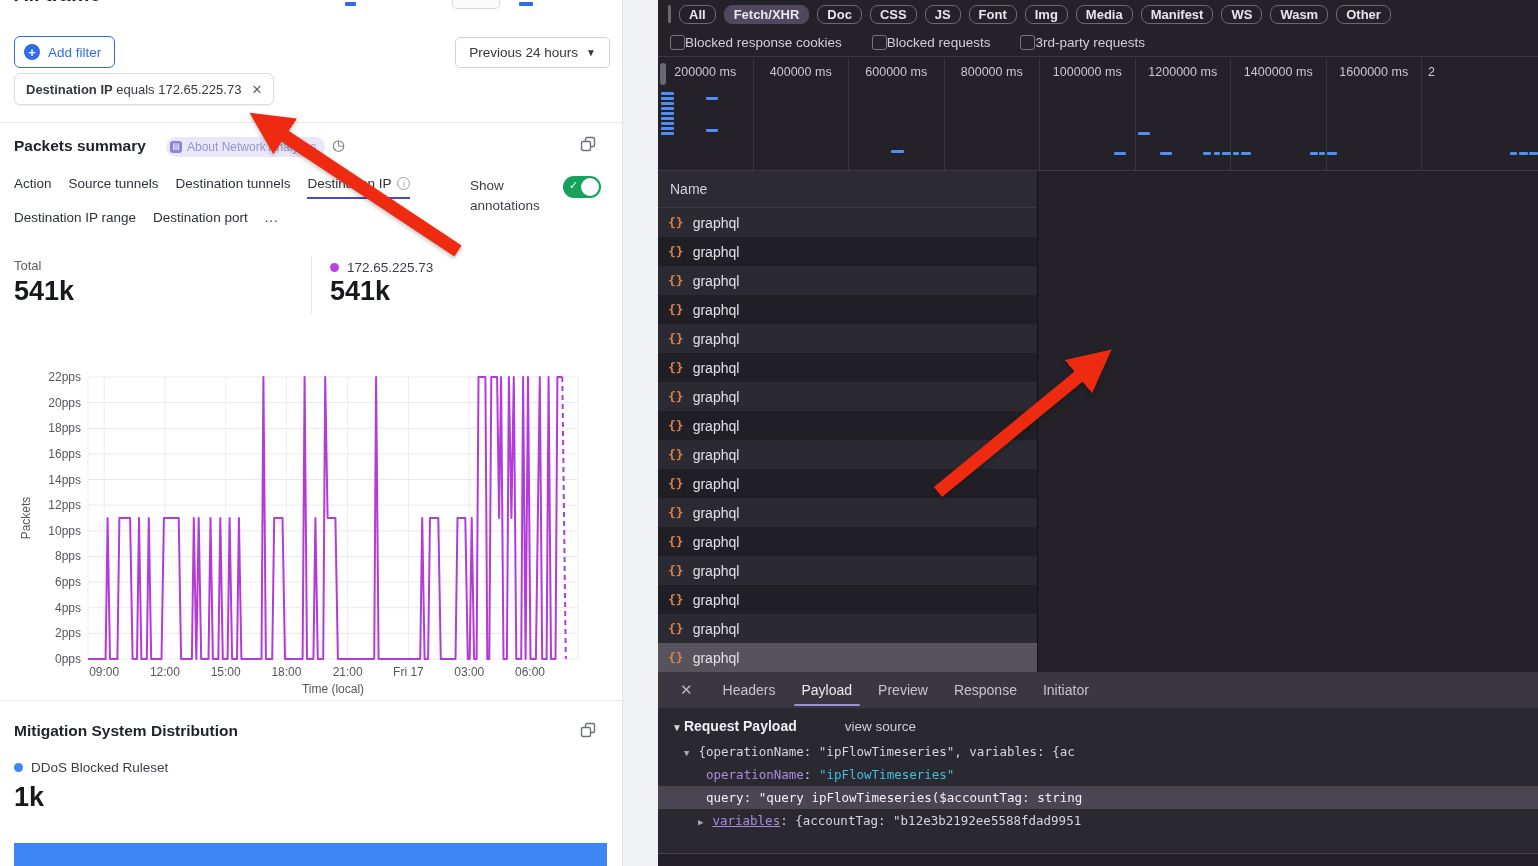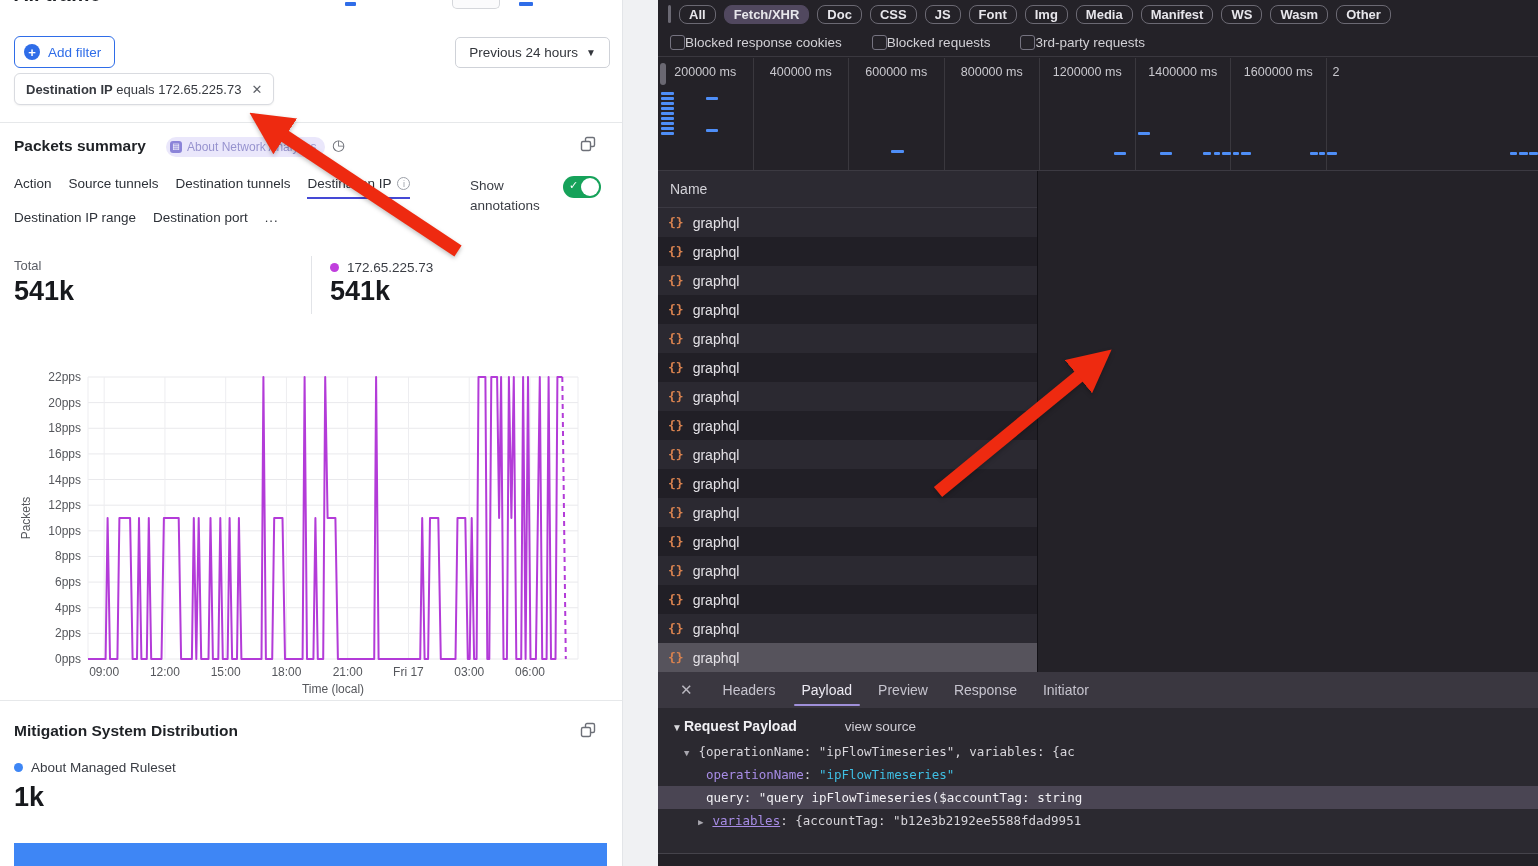--- a/index.html
+++ b/index.html
@@ -230,21 +230,21 @@
     </div>
 
     <div class="hr hr2"></div>
     <div class="mit-title">Mitigation System Distribution</div>
     <svg class="popout po2" viewBox="0 0 16 16">
       <rect x="5.5" y="1.5" width="9" height="9" rx="1.5" fill="none" stroke="#6d7078" stroke-width="1.4"></rect>
       <rect x="1.5" y="5.5" width="9" height="9" rx="1.5" fill="#ffffff" stroke="#6d7078" stroke-width="1.4"></rect>
     </svg>
     <div class="mit-legend">
       <span class="dot" style="background:#3e86f5"></span>
-      <span>About Managed Ruleset</span>
+      <span>DDoS Blocked Ruleset</span>
     </div>
     <div class="mit-value">1k</div>
     <div class="mit-bar"></div>
   </section>
 
   <div class="gutter"></div>
 
   <section class="right-win">
     <div class="pills" id="pills">
       <span class="pill-stub"></span>
@@ -275,20 +275,21 @@
           <span>3rd-party requests</span>
         </span>
       </div>
 
     <div class="overview">
       <div class="segs" id="segs">
           <div class="seg">200000 ms</div>
           <div class="seg">400000 ms</div>
           <div class="seg">600000 ms</div>
           <div class="seg">800000 ms</div>
+          <div class="seg">1000000 ms</div>
           <div class="seg">1200000 ms</div>
           <div class="seg">1400000 ms</div>
           <div class="seg">1600000 ms</div>
           <div class="seg">2</div>
         </div>
       <div id="marks">
           <div class="mark" style="left: 3px; top: 34px; width: 13px;"></div>
           <div class="mark" style="left: 3px; top: 39px; width: 13px;"></div>
           <div class="mark" style="left: 3px; top: 44px; width: 13px;"></div>
           <div class="mark" style="left: 3px; top: 49px; width: 13px;"></div>

